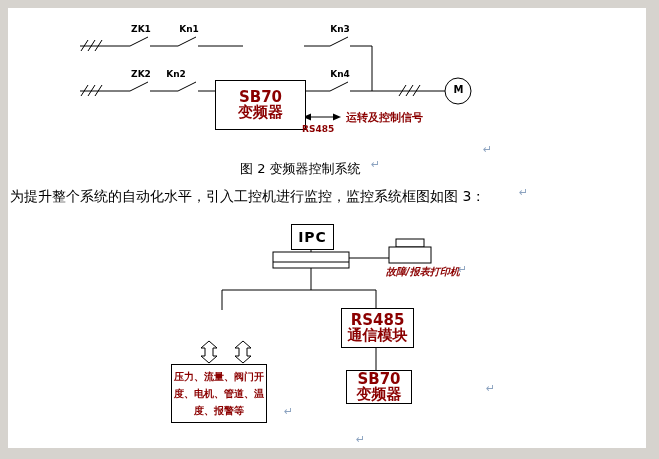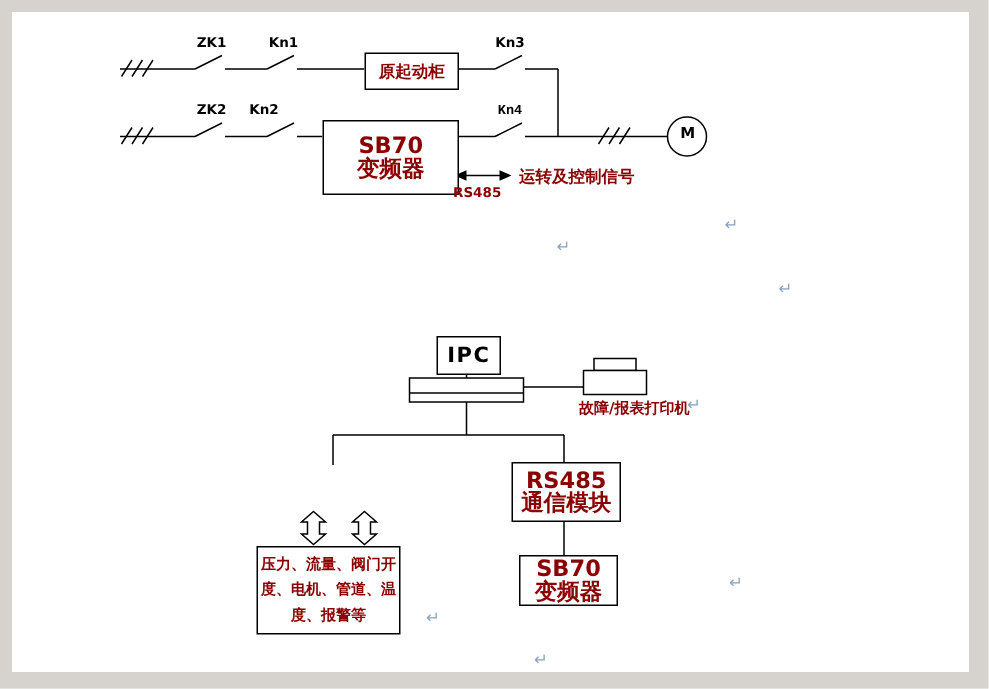--- a/index.html
+++ b/index.html
@@ -9,21 +9,21 @@
   svg.overlay{position:absolute;left:0;top:0;width:659px;height:459px;pointer-events:none;}
   .box{position:absolute;border:1px solid #000;background:#fff;display:flex;flex-direction:column;align-items:center;justify-content:center;text-align:center;}
   .redtext{color:#8b0000;font-weight:bold;}
   .swlabel{position:absolute;width:28px;text-align:center;font-size:9px;font-weight:bold;color:#000;}
   .caption{position:absolute;font-size:13px;color:#000;white-space:nowrap;}
   .para{position:absolute;left:10px;top:188px;font-size:14px;color:#000;white-space:nowrap;}
   .rmark{position:absolute;font-size:11px;color:#8ca3c0;}
   .motor-label{position:absolute;left:450px;top:84px;width:17px;text-align:center;font-size:10px;font-weight:bold;color:#000;}
   .siglabel{position:absolute;left:346px;top:110px;font-size:11px;white-space:nowrap;}
   .rs485a{position:absolute;left:302px;top:124px;font-size:9px;}
-  .printerlabel{position:absolute;left:386px;top:265px;font-size:10px;white-space:nowrap;}
+  .printerlabel{position:absolute;left:386px;top:265px;font-size:10px;white-space:nowrap;font-style:italic;}
   .ipc-text{font-size:14px;font-weight:bold;color:#000;letter-spacing:1px;}
   .bline{font-size:15px;line-height:15px;display:block;}
   .sensor-text{font-size:10px;line-height:17px;padding:1px;text-align:center;}
 </style>
 </head>
 <body>
 
 <div class="stage">
   <div class="page"></div>
 
@@ -62,35 +62,34 @@
       <polygon points="209,341 217,348 213,348 213,356 217,356 209,363 201,356 205,356 205,348 201,348" fill="#ffffff"></polygon>
       <polygon points="243,341 251,348 247,348 247,356 251,356 243,363 235,356 239,356 239,348 235,348" fill="#ffffff"></polygon>
     </g>
   </svg>
 
   <div class="swlabel" style="left:127px;top:24px;">ZK1</div>
   <div class="swlabel" style="left:175px;top:24px;">Kn1</div>
   <div class="swlabel" style="left:326px;top:24px;">Kn3</div>
   <div class="swlabel" style="left:127px;top:69px;">ZK2</div>
   <div class="swlabel" style="left:162px;top:69px;">Kn2</div>
-  <div class="swlabel" style="left:326px;top:69px;font-family:Liberation Mono, monospace;">Kn4</div>
+  <div class="swlabel" style="left:326px;top:69px;">Kn4</div>
 
-  <div class="box" style="left:243px;top:35px;width:61px;height:23px;">
-    <span class="redtext" style="font-size:11px;">原起动柜</span>
-  </div>
   <div class="box" style="left:215px;top:80px;width:89px;height:48px;">
     <span class="redtext bline">SB70</span>
     <span class="redtext bline">变频器</span>
   </div>
 
   <div class="motor-label">M</div>
   <div class="siglabel redtext">运转及控制信号</div>
   <div class="rs485a redtext">RS485</div>
 
+  <div class="caption" style="left:240px;top:160px;">图 2 变频器控制系统</div>
 
+  <div class="para">为提升整个系统的自动化水平，引入工控机进行监控，监控系统框图如图 3：</div>
 
   <div class="box" style="left:291px;top:224px;width:41px;height:24px;">
     <span class="ipc-text">IPC</span>
   </div>
   <div class="printerlabel redtext">故障/报表打印机</div>
 
   <div class="box" style="left:341px;top:308px;width:71px;height:38px;">
     <span class="redtext bline">RS485</span>
     <span class="redtext bline">通信模块</span>
   </div>

